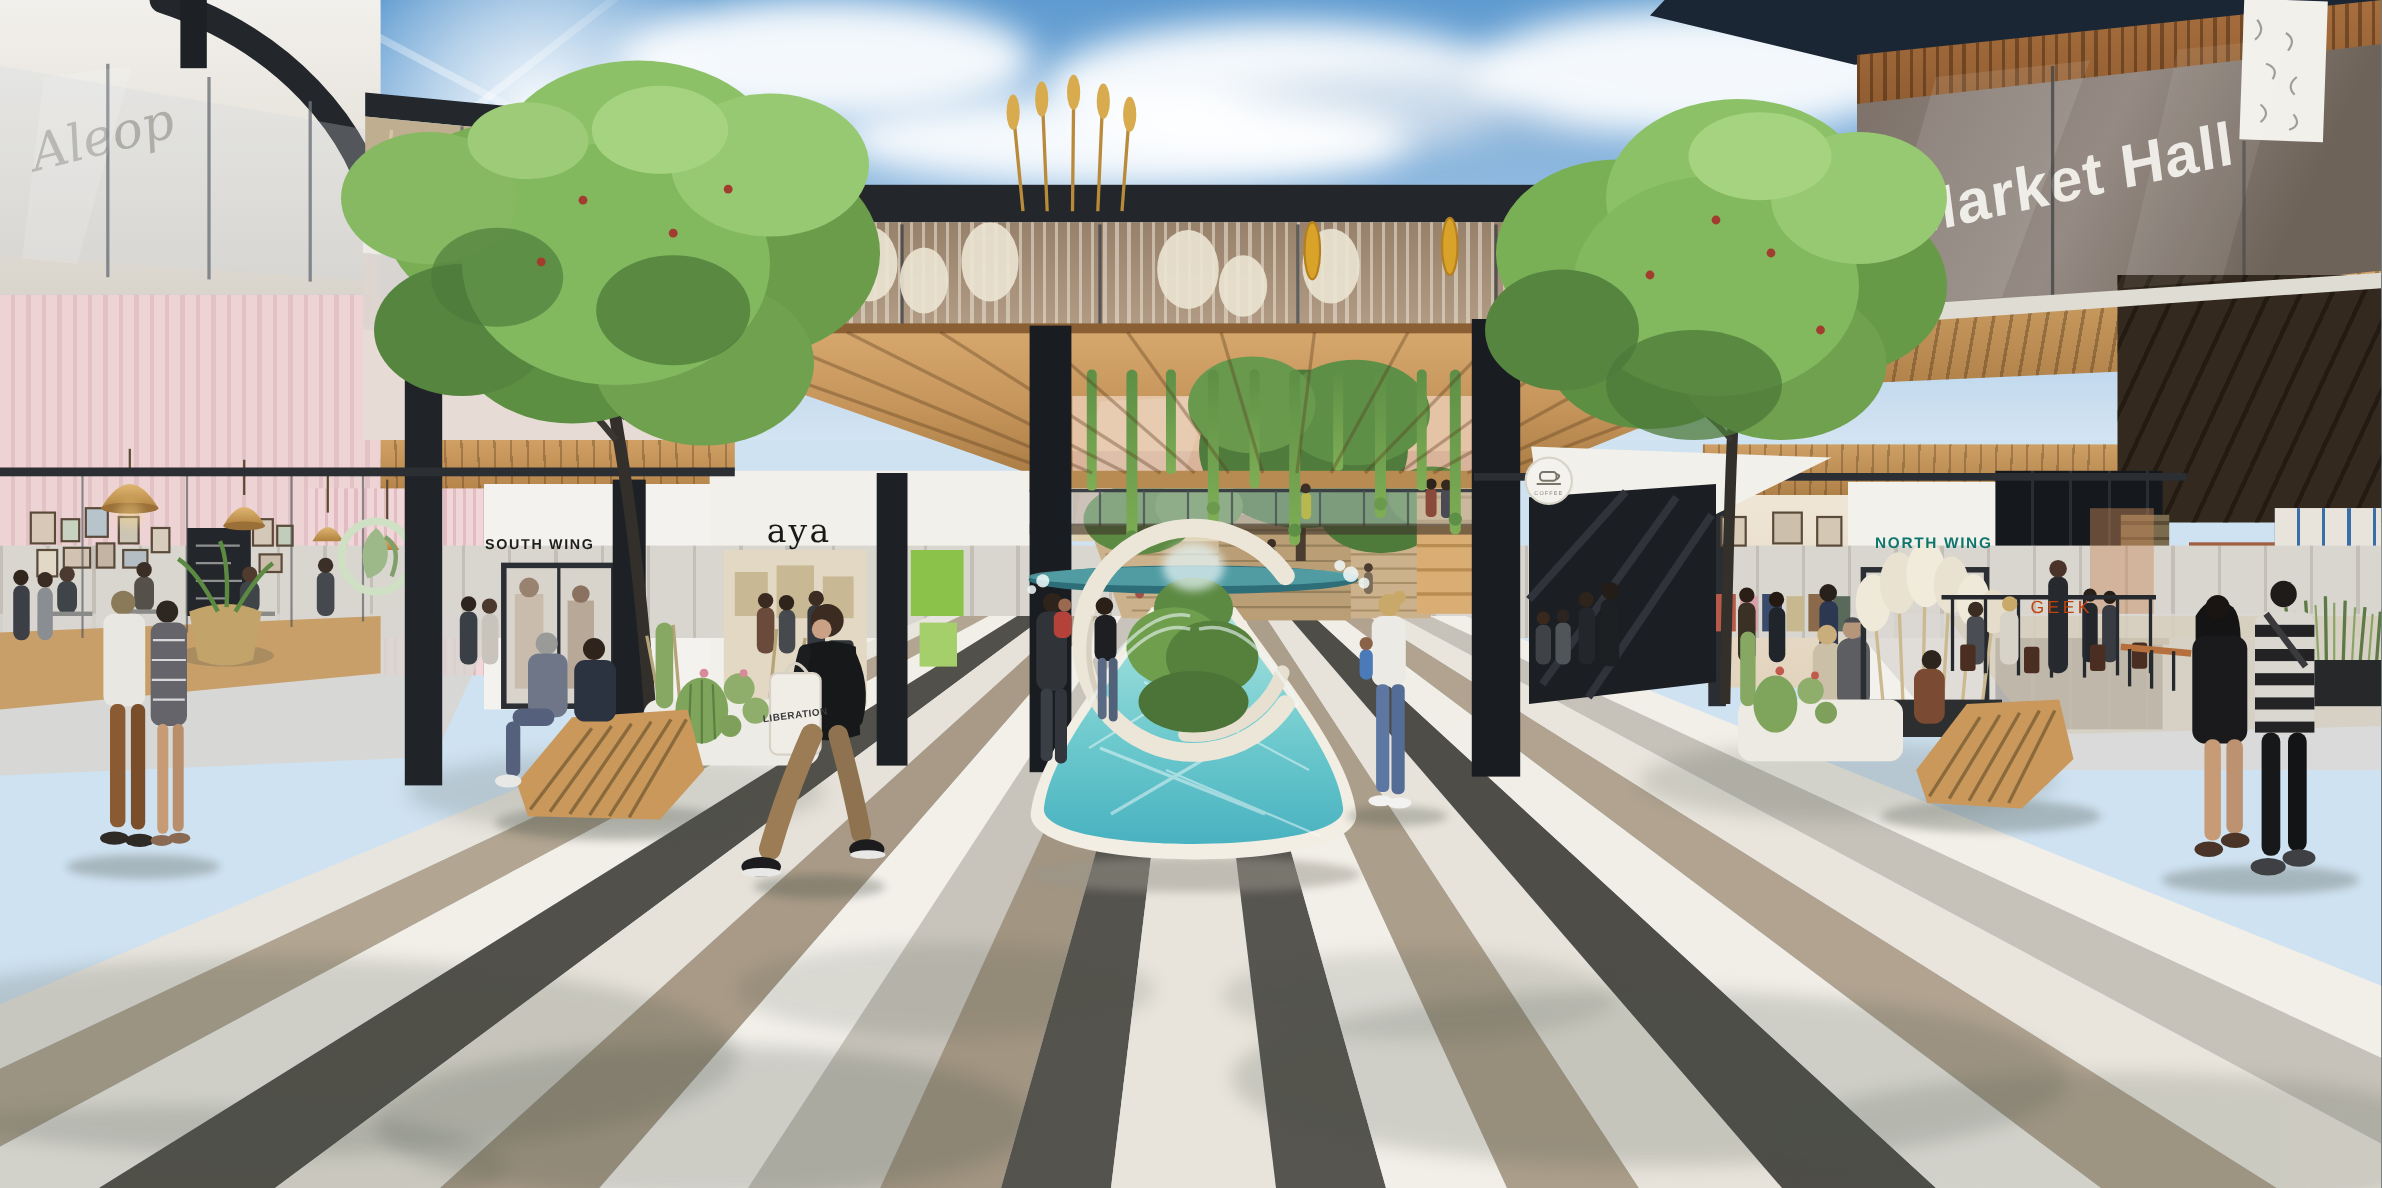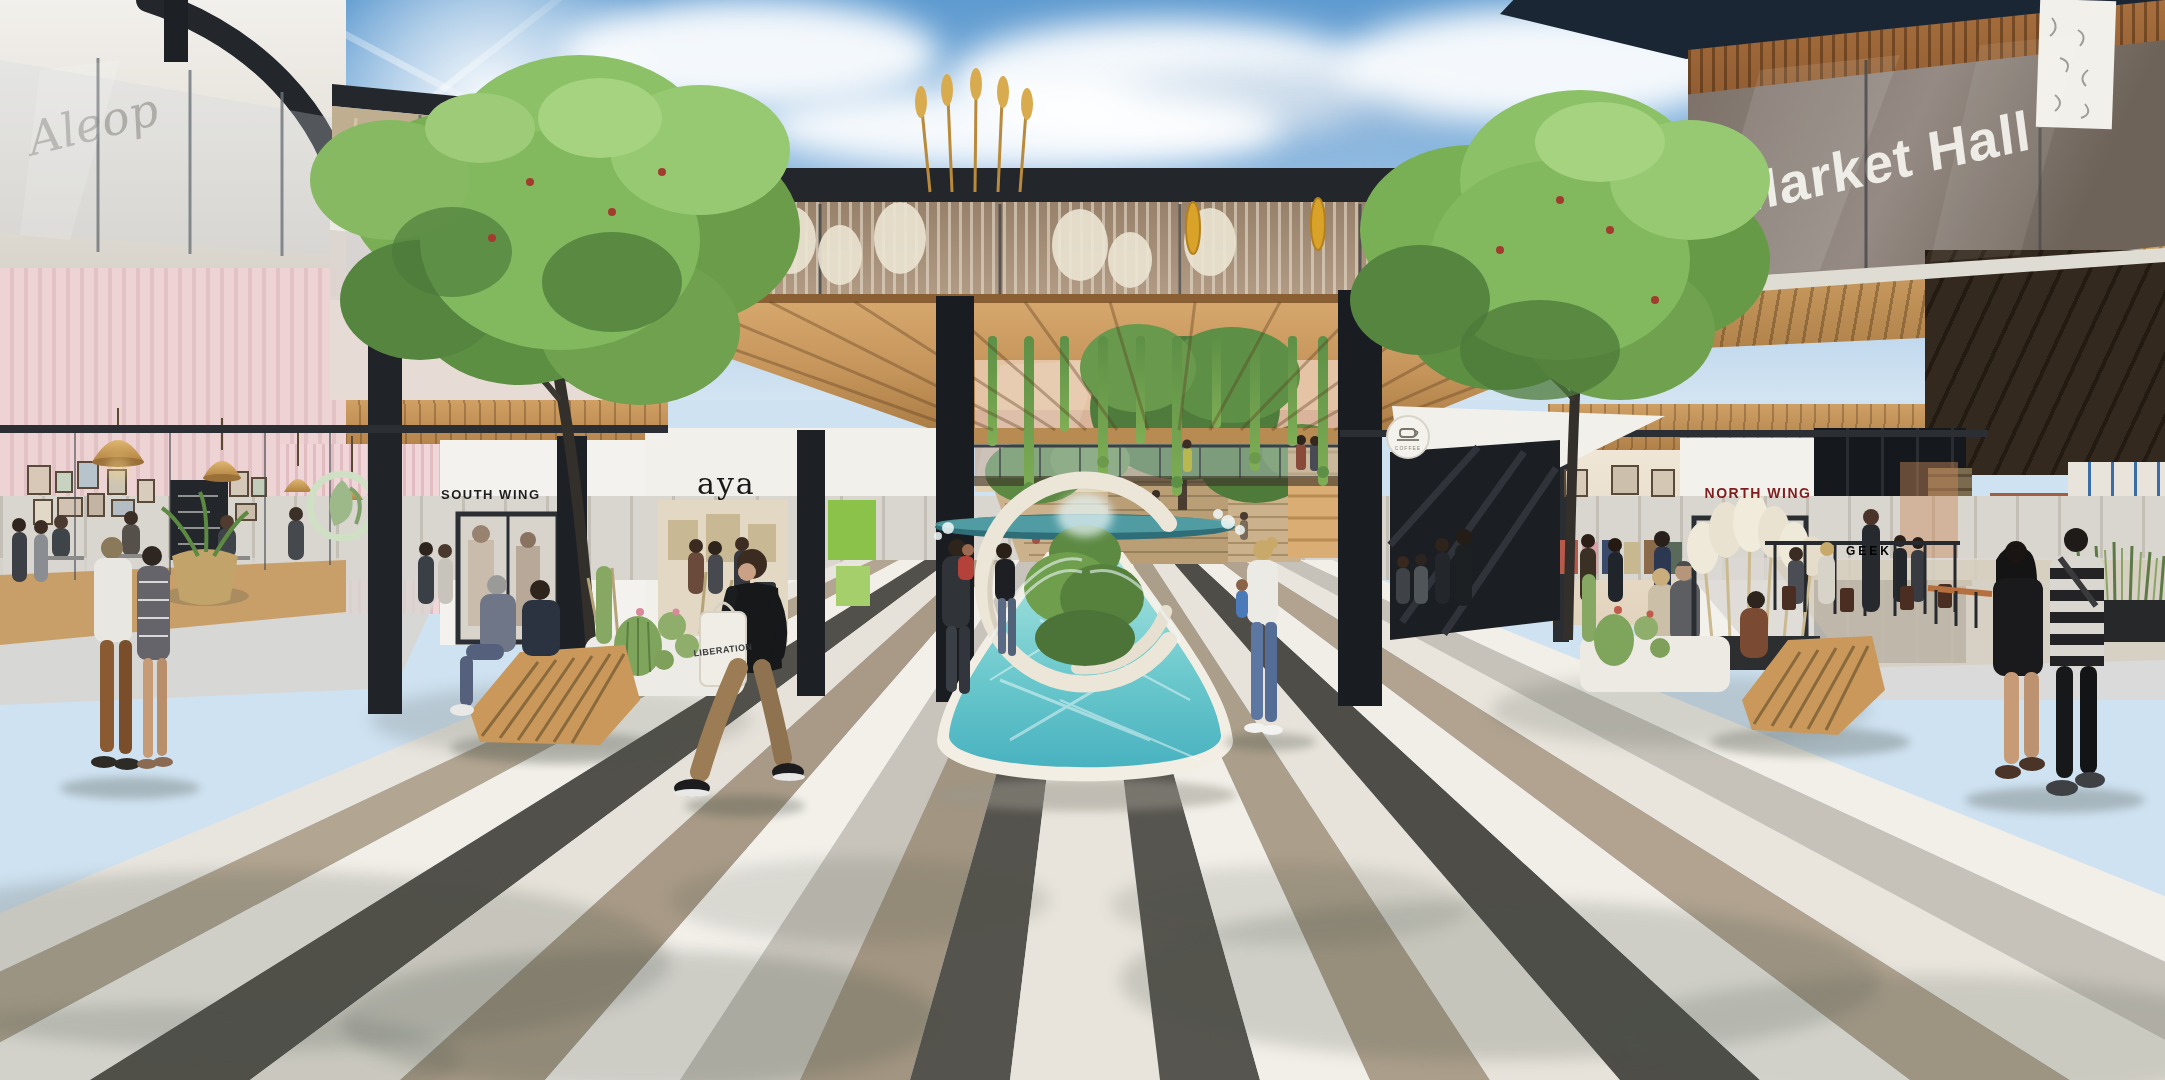--- a/index.html
+++ b/index.html
@@ -74,23 +74,23 @@
   .sign{position:absolute;color:#1f1f1f;}
   .sign.aleop{left:26px;top:90px;width:190px;font-family:"DejaVu Serif",serif;font-style:italic;
        font-size:46px;color:#a39d94;transform:rotate(-14deg);z-index:4;}
   .sign.market{left:1728px;top:116px;width:440px;font-size:55px;font-weight:bold;
        color:rgba(246,244,239,.92);transform:rotate(-12.5deg) skewX(-5deg);z-index:4;letter-spacing:1px;}
   .sign.southwing{left:441px;top:487px;width:122px;text-align:left;font-size:13px;font-weight:bold;
        letter-spacing:1.5px;z-index:8;}
   .sign.aya{left:697px;top:466px;width:70px;font-family:"DejaVu Serif",serif;font-size:30px;
        letter-spacing:2px;z-index:8;color:#191919;}
   .sign.northwing{left:1692px;top:485px;width:132px;text-align:center;font-size:14px;font-weight:bold;
-       letter-spacing:1.5px;color:#7f1d1d;z-index:8;}
-  .sign.geek{left:1846px;top:544px;width:76px;font-size:12px;font-weight:bold;letter-spacing:3px;
-       color:#000000;z-index:8;}
+       letter-spacing:1.5px;color:#0f766e;z-index:8;}
+  .sign.geek{left:1846px;top:544px;width:76px;font-size:16px;font-weight:normal;letter-spacing:3px;
+       color:#c2410c;z-index:8;}
   svg.scene{position:absolute;left:0;top:0;z-index:5;}
 </style>
 </head>
 <body>
 
 <div id="stage">
 
   <div class="abs sky"></div>
   <div class="abs cloud" style="left:560px;top:0;width:380px;height:110px;"></div>
   <div class="abs cloud" style="left:950px;top:20px;width:430px;height:120px;"></div>

